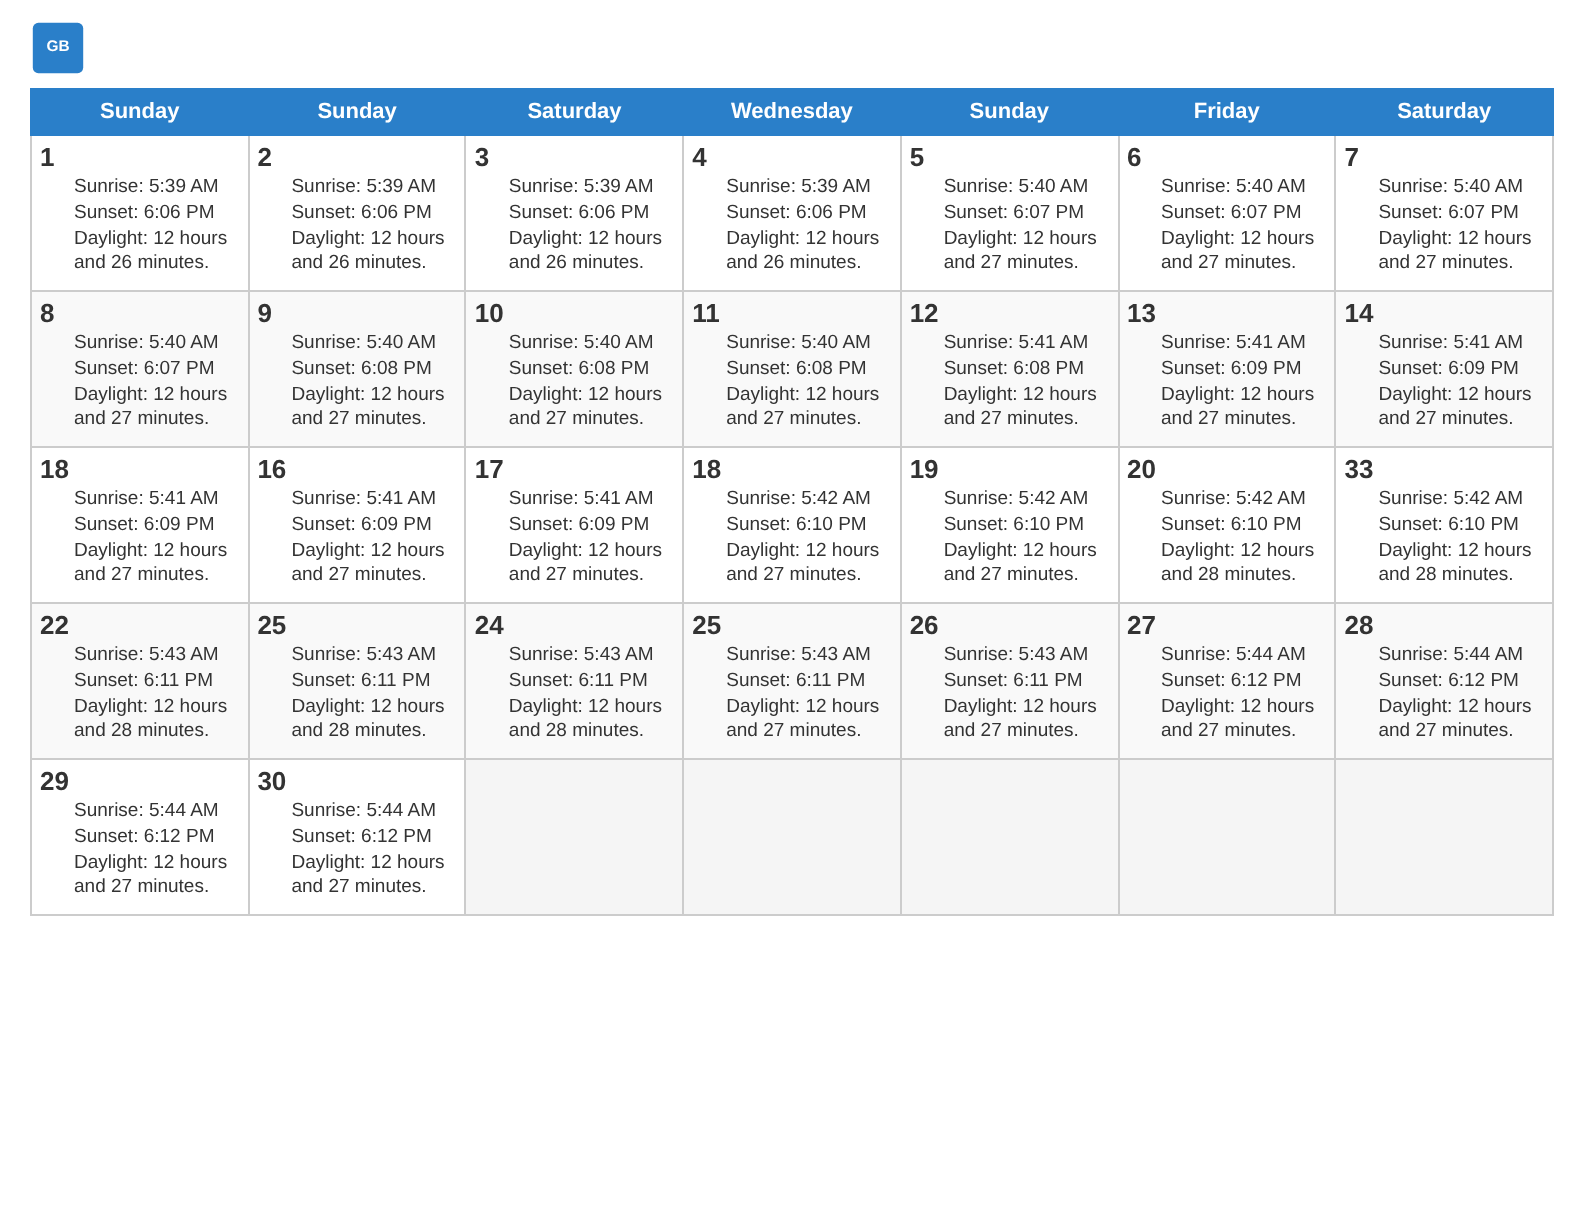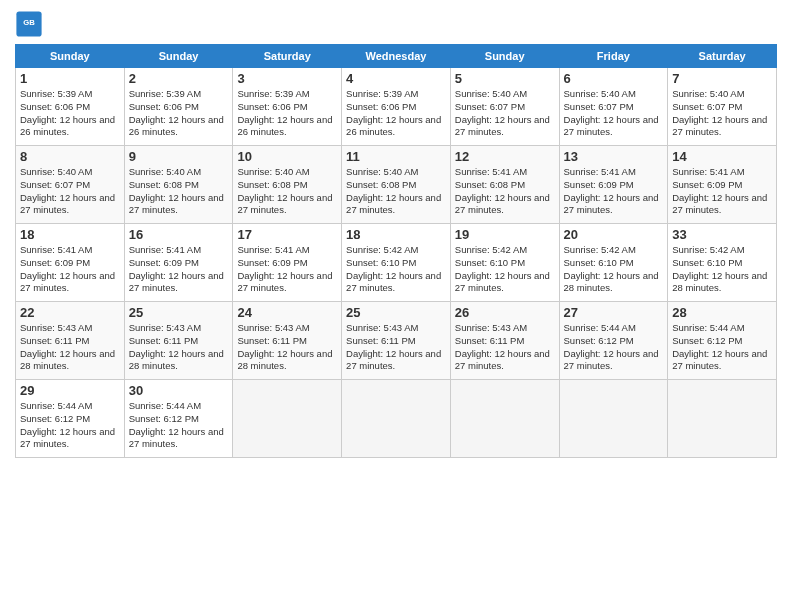--- a/index.html
+++ b/index.html
@@ -83,20 +83,21 @@
       font-size: 13px;
       font-weight: bold;
       color: #333;
       display: block;
       margin-bottom: 2px;
     }
     .day-info {
       font-size: 9.5px;
       color: #333;
       line-height: 1.35;
+      margin-left: 17px;
     }
     .week-row td {
       height: 78px;
     }
   </style>
 </head>
 <body>
 
 <div class="page">
   <div class="header">

